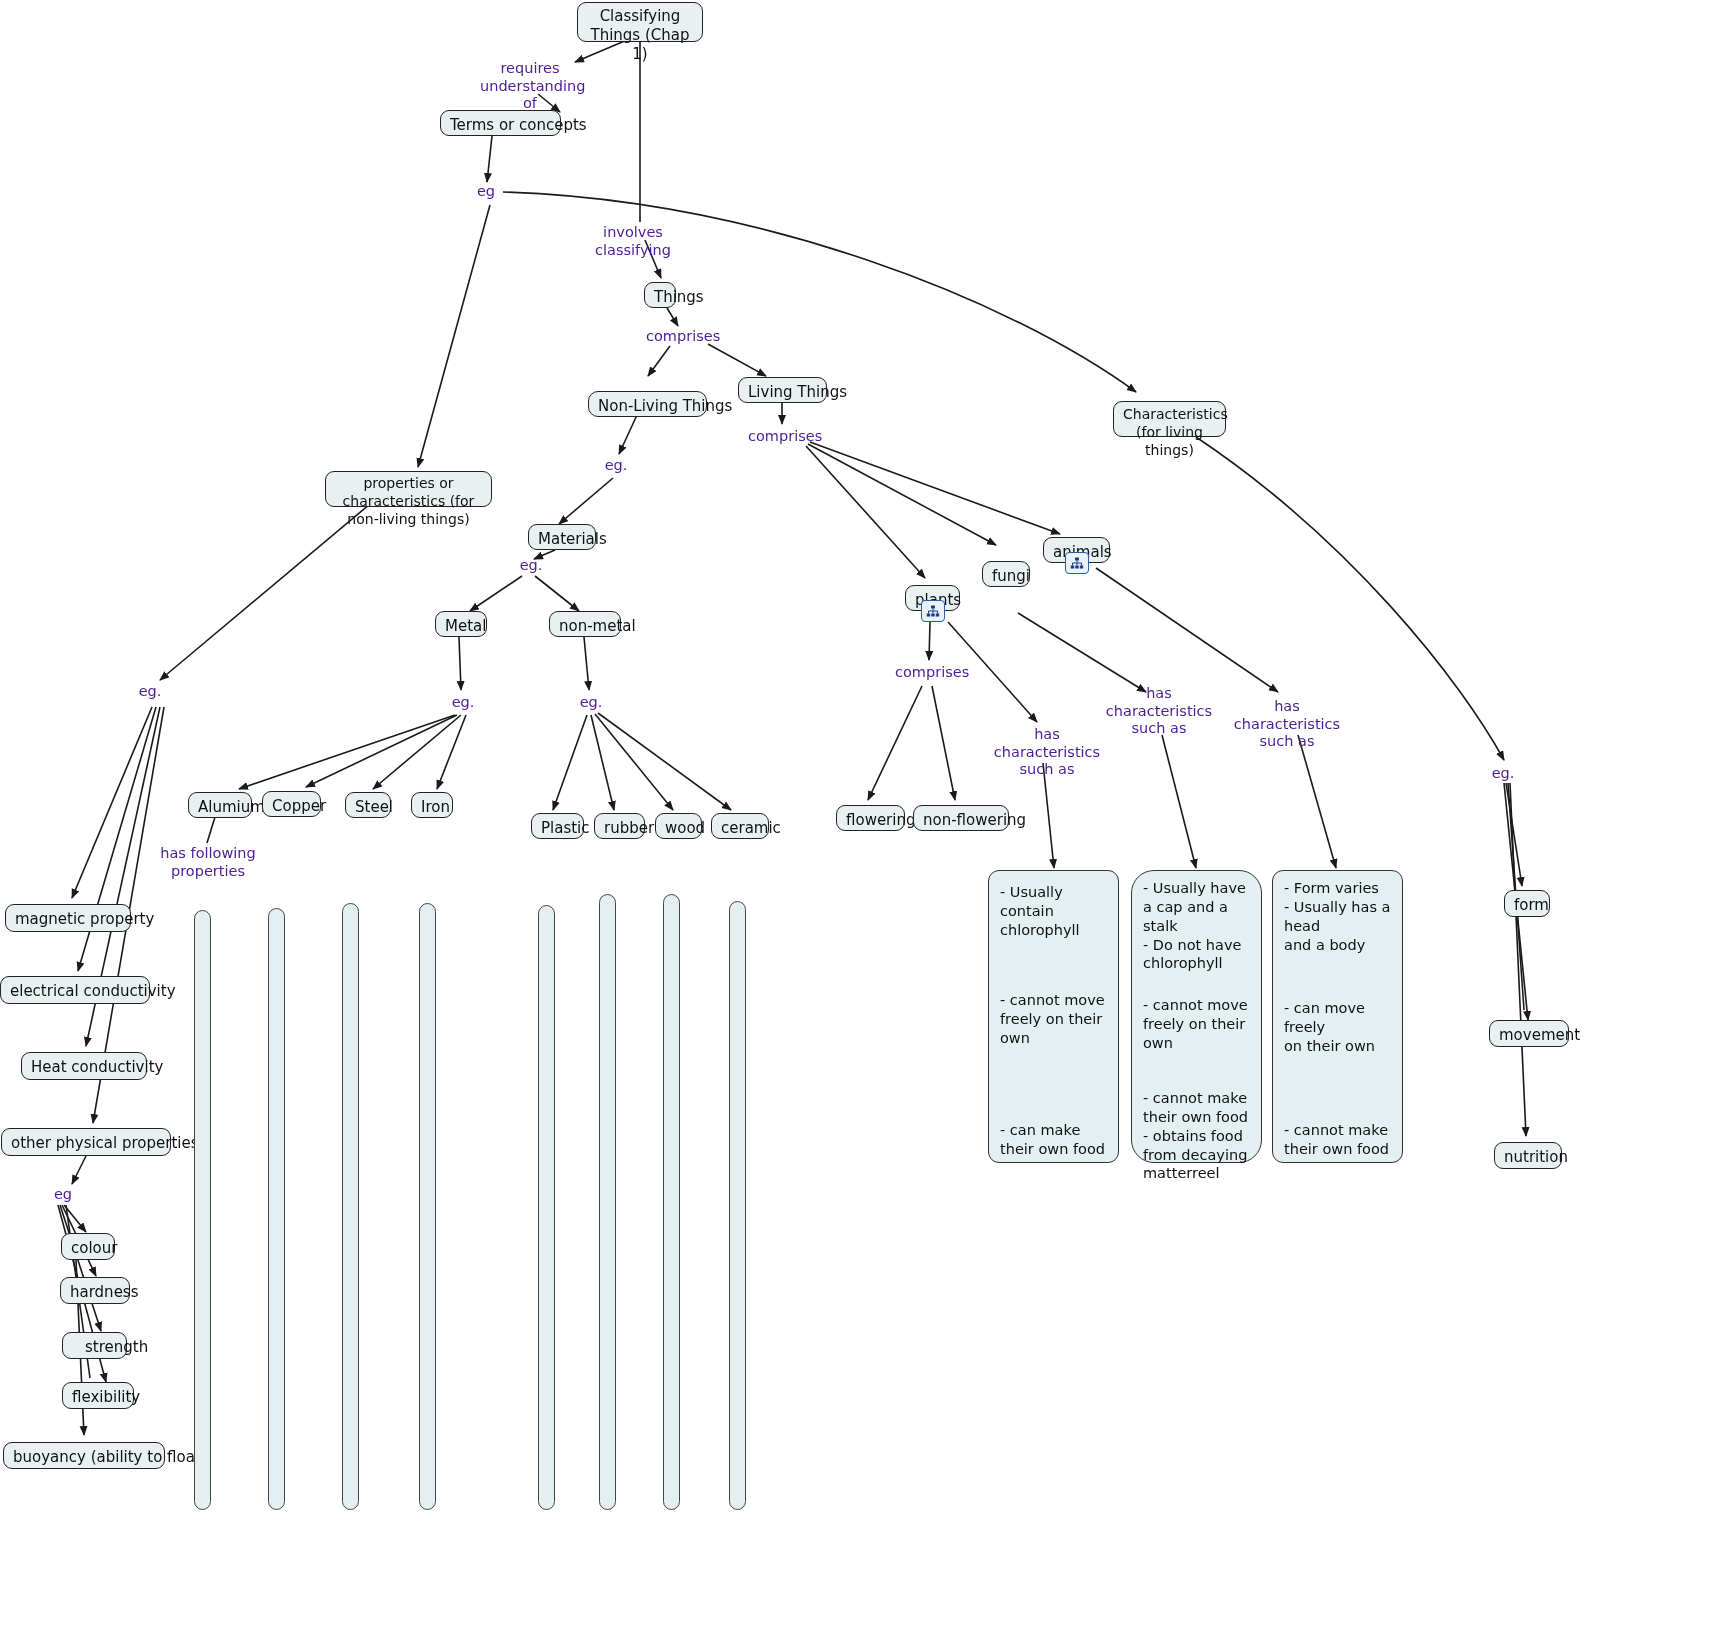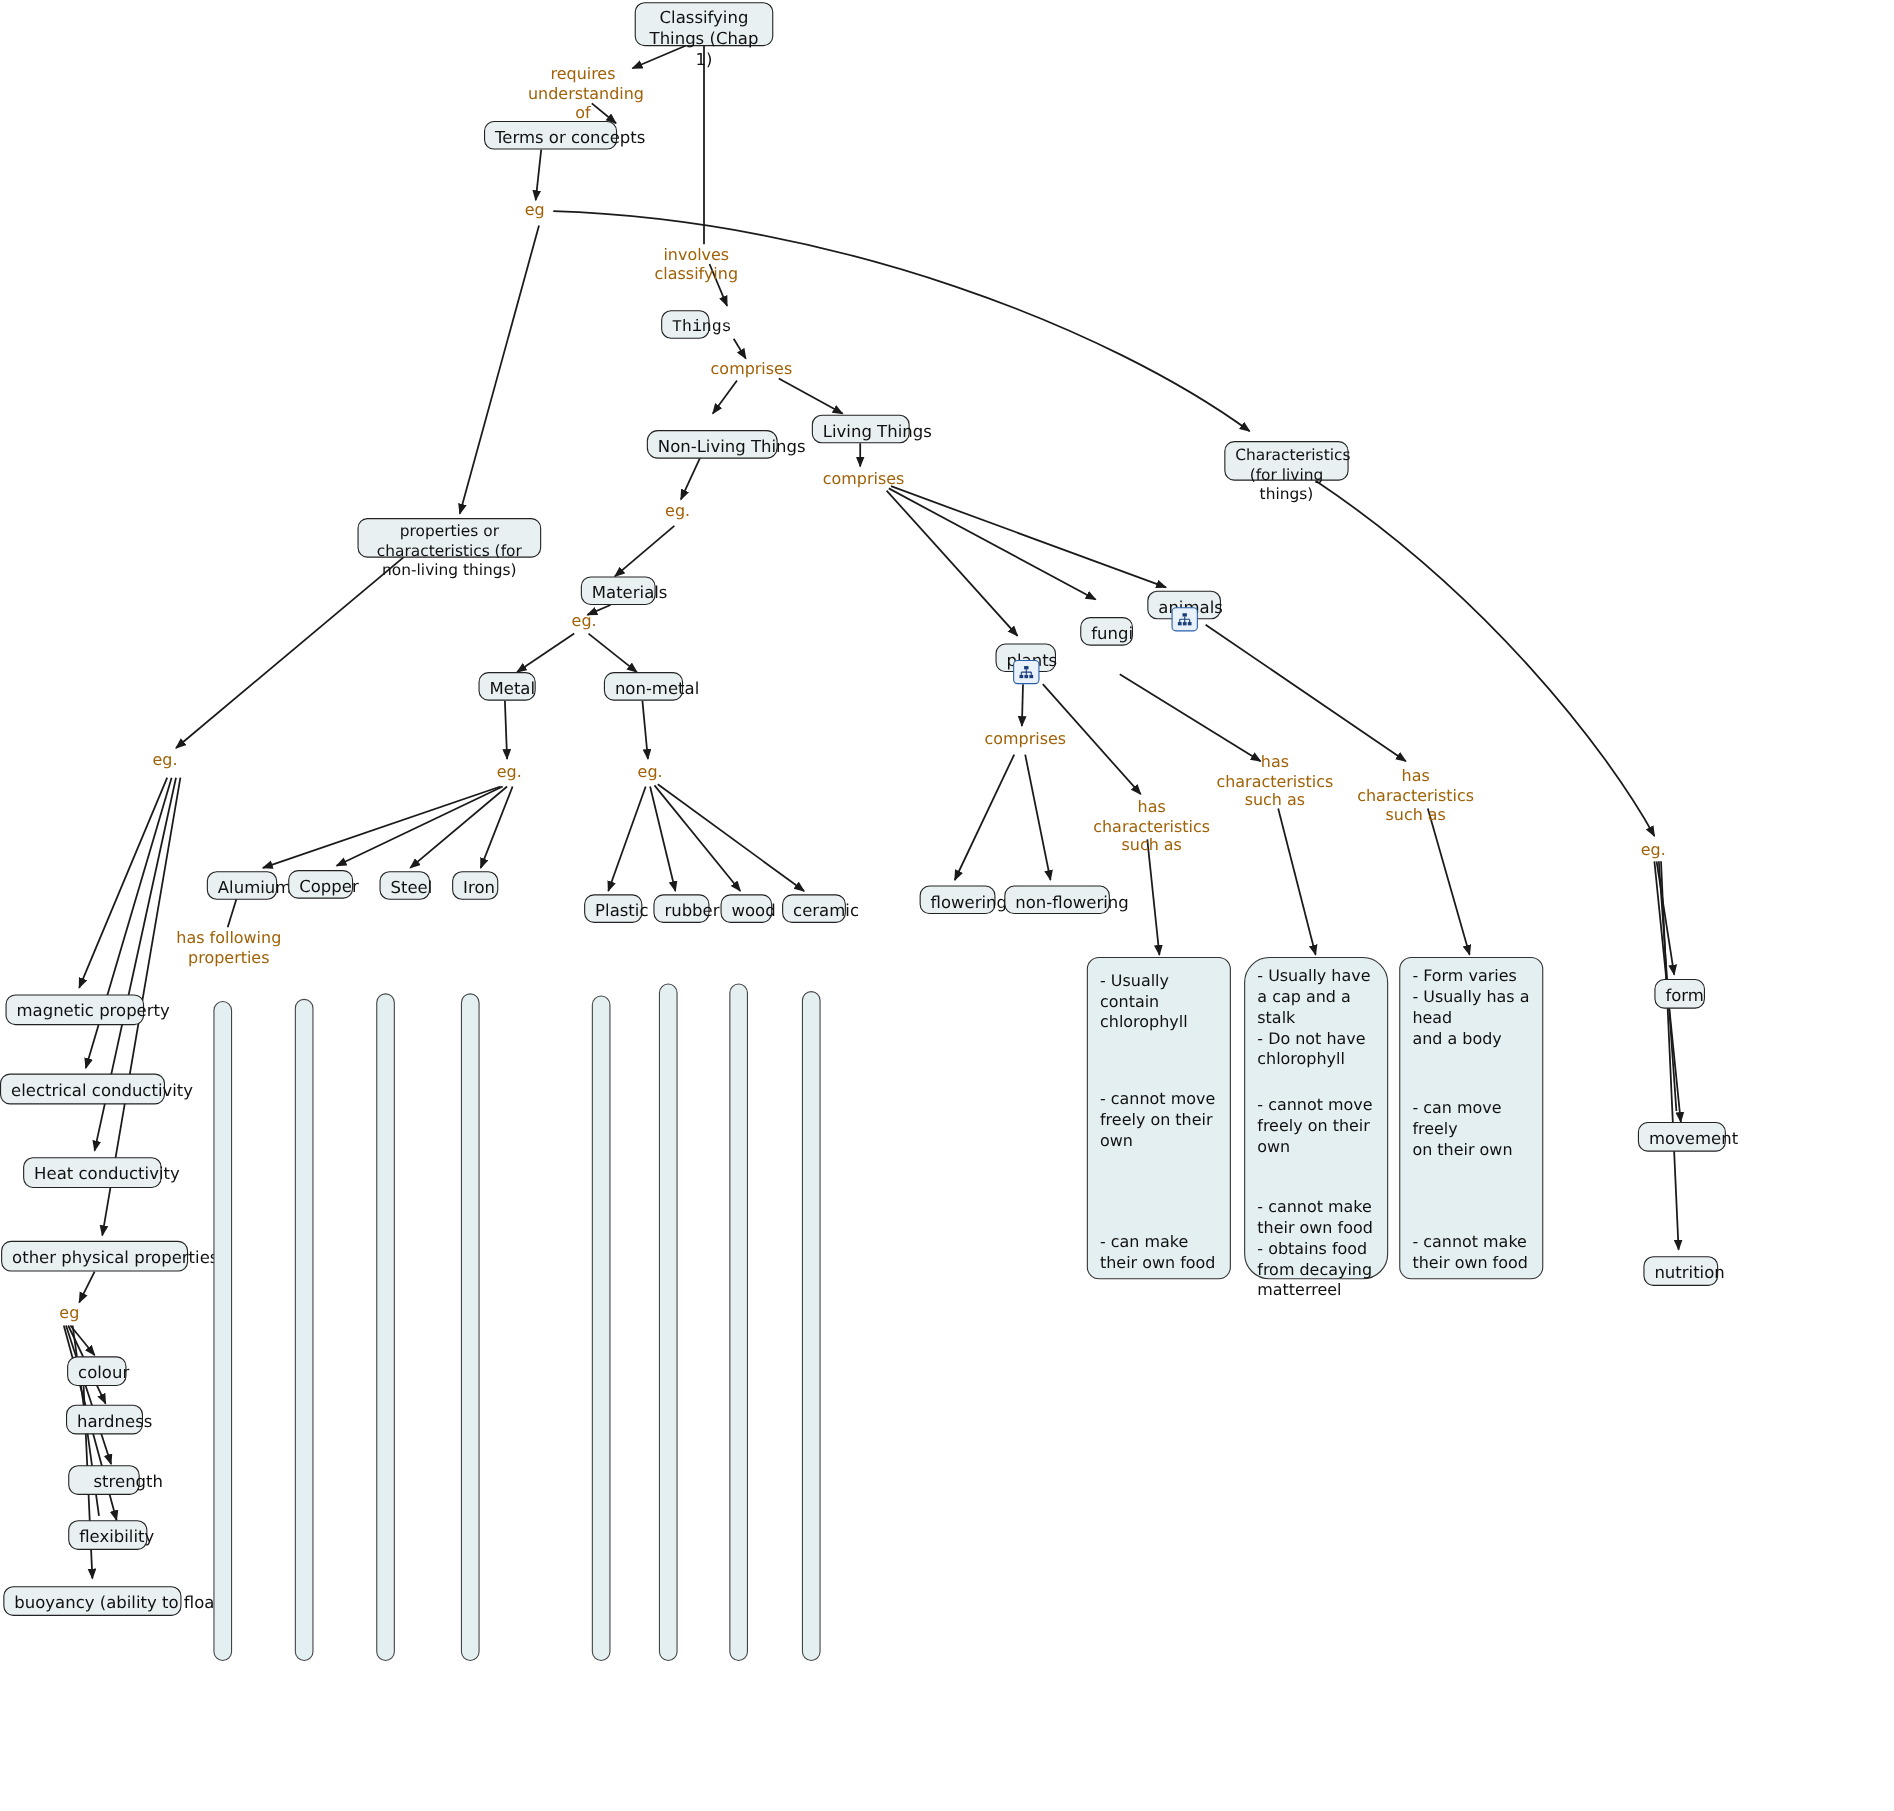--- a/index.html
+++ b/index.html
@@ -20,21 +20,21 @@
     font-size:15px;
     line-height:1.28;
     text-align:center;
     padding:5px 9px;
     box-sizing:border-box;
     white-space:nowrap;
   }
   .node.multi{white-space:normal;}
   .link-label{
     position:absolute;
-    color:#a16207;
+    color:#4c1d95;
     font-size:14.5px;
     line-height:1.22;
     text-align:center;
     white-space:pre-line;
     background:transparent;
   }
   .charbox{
     position:absolute;
     background:#e4eff1;
     border:1.4px solid #333333;
@@ -174,21 +174,21 @@
 
 <div class="link-label" style="left:480px;top:60px;width:100px;">requires
 understanding of</div>
 
 <div class="node" style="left:440px;top:110px;width:121px;height:26px;">Terms or concepts</div>
 
 <div class="link-label" style="left:471px;top:183px;width:30px;">eg</div>
 
 <div class="link-label" style="left:576px;top:224px;width:114px;">involves classifying</div>
 
-<div class="node" style="left:601px;top:282px;width:44px;height:26px;font-family:Liberation Mono, monospace;">Things</div>
+<div class="node" style="left:644px;top:282px;width:32px;height:26px;">Things</div>
 
 <div class="link-label" style="left:646px;top:328px;width:68px;">comprises</div>
 
 <div class="node" style="left:588px;top:391px;width:119px;height:26px;border-radius:10px;">Non-Living Things</div>
 
 <div class="node" style="left:738px;top:377px;width:89px;height:26px;">Living Things</div>
 
 <div class="node multi" style="left:1113px;top:401px;width:113px;height:36px;padding-top:4px;font-size:14px;">Characteristics
 (for living things)</div>
 

